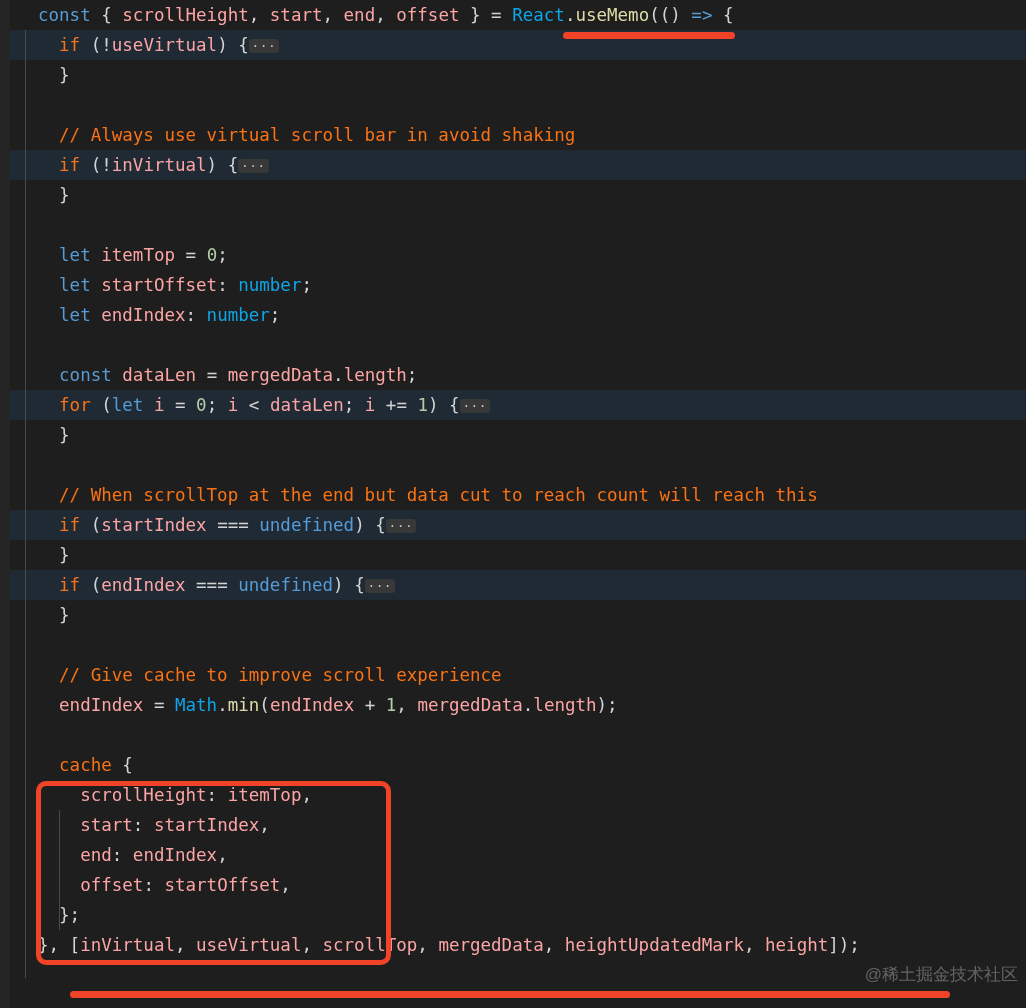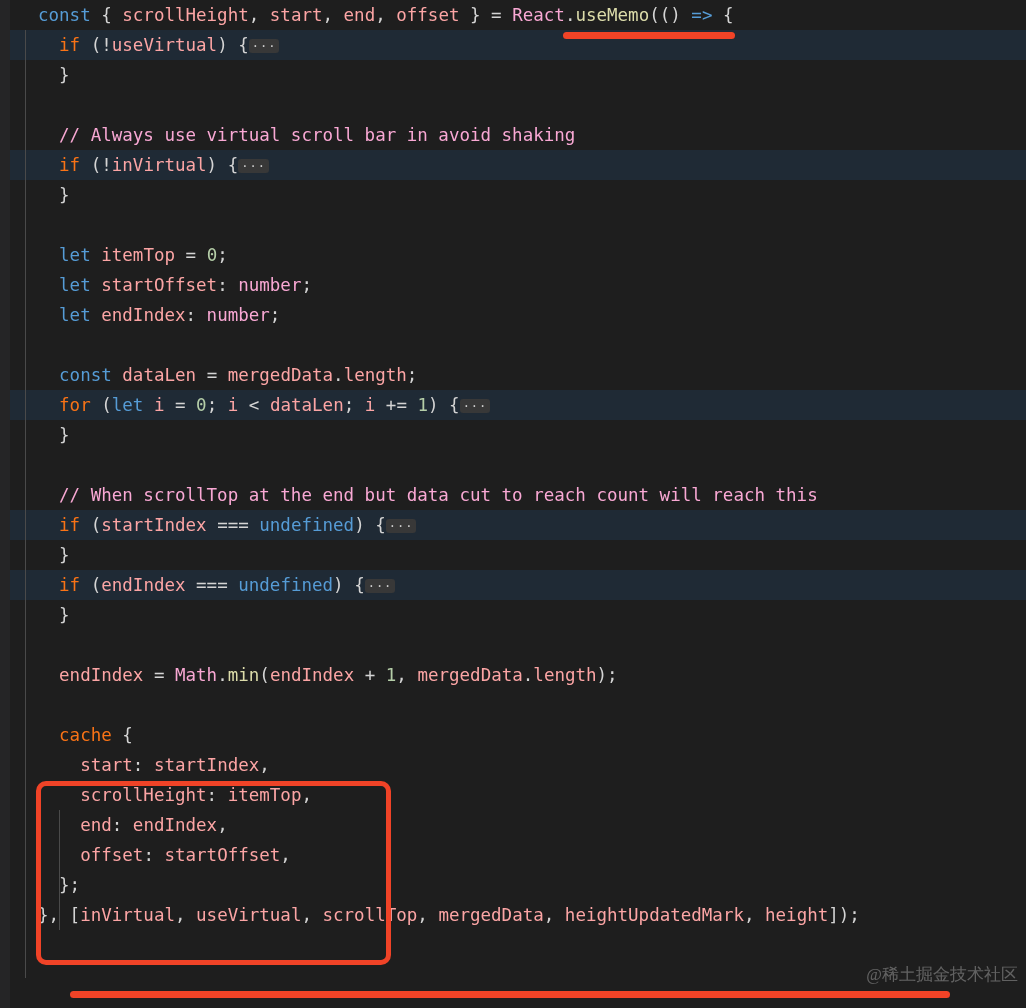--- a/index.html
+++ b/index.html
@@ -84,23 +84,23 @@
     background: #4a4a4a;
     z-index: 4;
     pointer-events: none;
   }
 
   
   .kw      { color: #f97316; }      
   .kw2     { color: #569cd6; }      
   .var     { color: #fca5a5; }
   .fn      { color: #dcdcaa; }
-  .type    { color: #f9a8d4; }
+  .type    { color: #0ea5e9; }
   .num     { color: #b5cea8; }
-  .cmt     { color: #f9a8d4; }
+  .cmt     { color: #f97316; }
   .punc    { color: #d4d4d4; }
   .op      { color: #d4d4d4; }
   .opblue  { color: #569cd6; }
   .fold {
     color: #cccccc;
     background: #383838;
     border-radius: 3px;
     padding: 0 3px;
     font-size: 12px;
     vertical-align: middle;
@@ -122,21 +122,21 @@
     z-index: 10;
     pointer-events: none;
   }
 
   .watermark {
     position: absolute;
     right: 8px;
     bottom: 22px;
     color: rgba(255,255,255,0.30);
     font-size: 17px;
-    font-family: Liberation Serif, serif;
+    font-family: Liberation Sans, sans-serif;
     z-index: 12;
     white-space: nowrap;
   }
 </style>
 </head>
 <body>
 
 <div id="editor">
 
   <div class="gutter-strip"></div>
@@ -183,31 +183,32 @@
     <div class="line hl"><span class="line-text">  <span class="kw">if</span><span class="punc"> (</span><span class="var">startIndex</span><span class="punc"> </span><span class="op">===</span><span class="punc"> </span><span class="opblue">undefined</span><span class="punc">) {</span><span class="fold">···</span></span></div>
 
     <div class="line"><span class="line-text">  <span class="punc">}</span></span></div>
 
     <div class="line hl"><span class="line-text">  <span class="kw">if</span><span class="punc"> (</span><span class="var">endIndex</span><span class="punc"> </span><span class="op">===</span><span class="punc"> </span><span class="opblue">undefined</span><span class="punc">) {</span><span class="fold">···</span></span></div>
 
     <div class="line"><span class="line-text">  <span class="punc">}</span></span></div>
 
     <div class="line"><span class="line-text"> </span></div>
 
+    <div class="line"><span class="line-text">  <span class="cmt">// Give cache to improve scroll experience</span></span></div>
 
     <div class="line"><span class="line-text">  <span class="var">endIndex</span><span class="punc"> </span><span class="op">=</span><span class="punc"> </span><span class="type">Math</span><span class="punc">.</span><span class="fn">min</span><span class="punc">(</span><span class="var">endIndex</span><span class="punc"> </span><span class="op">+</span><span class="punc"> </span><span class="num">1</span><span class="punc">, </span><span class="var">mergedData</span><span class="punc">.</span><span class="var">length</span><span class="punc">);</span></span></div>
 
     <div class="line"><span class="line-text"> </span></div>
 
     <div class="line"><span class="line-text">  <span class="kw">cache</span><span class="punc"> {</span></span></div>
 
+    <div class="line"><span class="line-text">    <span class="var">scrollHeight</span><span class="punc">: </span><span class="var">itemTop</span><span class="punc">,</span></span></div>
+
     <div class="line"><span class="line-text">    <span class="var">start</span><span class="punc">: </span><span class="var">startIndex</span><span class="punc">,</span></span></div>
 
-    <div class="line"><span class="line-text">    <span class="var">scrollHeight</span><span class="punc">: </span><span class="var">itemTop</span><span class="punc">,</span></span></div>
-
     <div class="line"><span class="line-text">    <span class="var">end</span><span class="punc">: </span><span class="var">endIndex</span><span class="punc">,</span></span></div>
 
     <div class="line"><span class="line-text">    <span class="var">offset</span><span class="punc">: </span><span class="var">startOffset</span><span class="punc">,</span></span></div>
 
     <div class="line"><span class="line-text">  <span class="punc">};</span></span></div>
 
     <div class="line"><span class="line-text"><span class="punc">}, [</span><span class="var">inVirtual</span><span class="punc">, </span><span class="var">useVirtual</span><span class="punc">, </span><span class="var">scrollTop</span><span class="punc">, </span><span class="var">mergedData</span><span class="punc">, </span><span class="var">heightUpdatedMark</span><span class="punc">, </span><span class="var">height</span><span class="punc">]);</span></span></div>
 
   </div>
 

